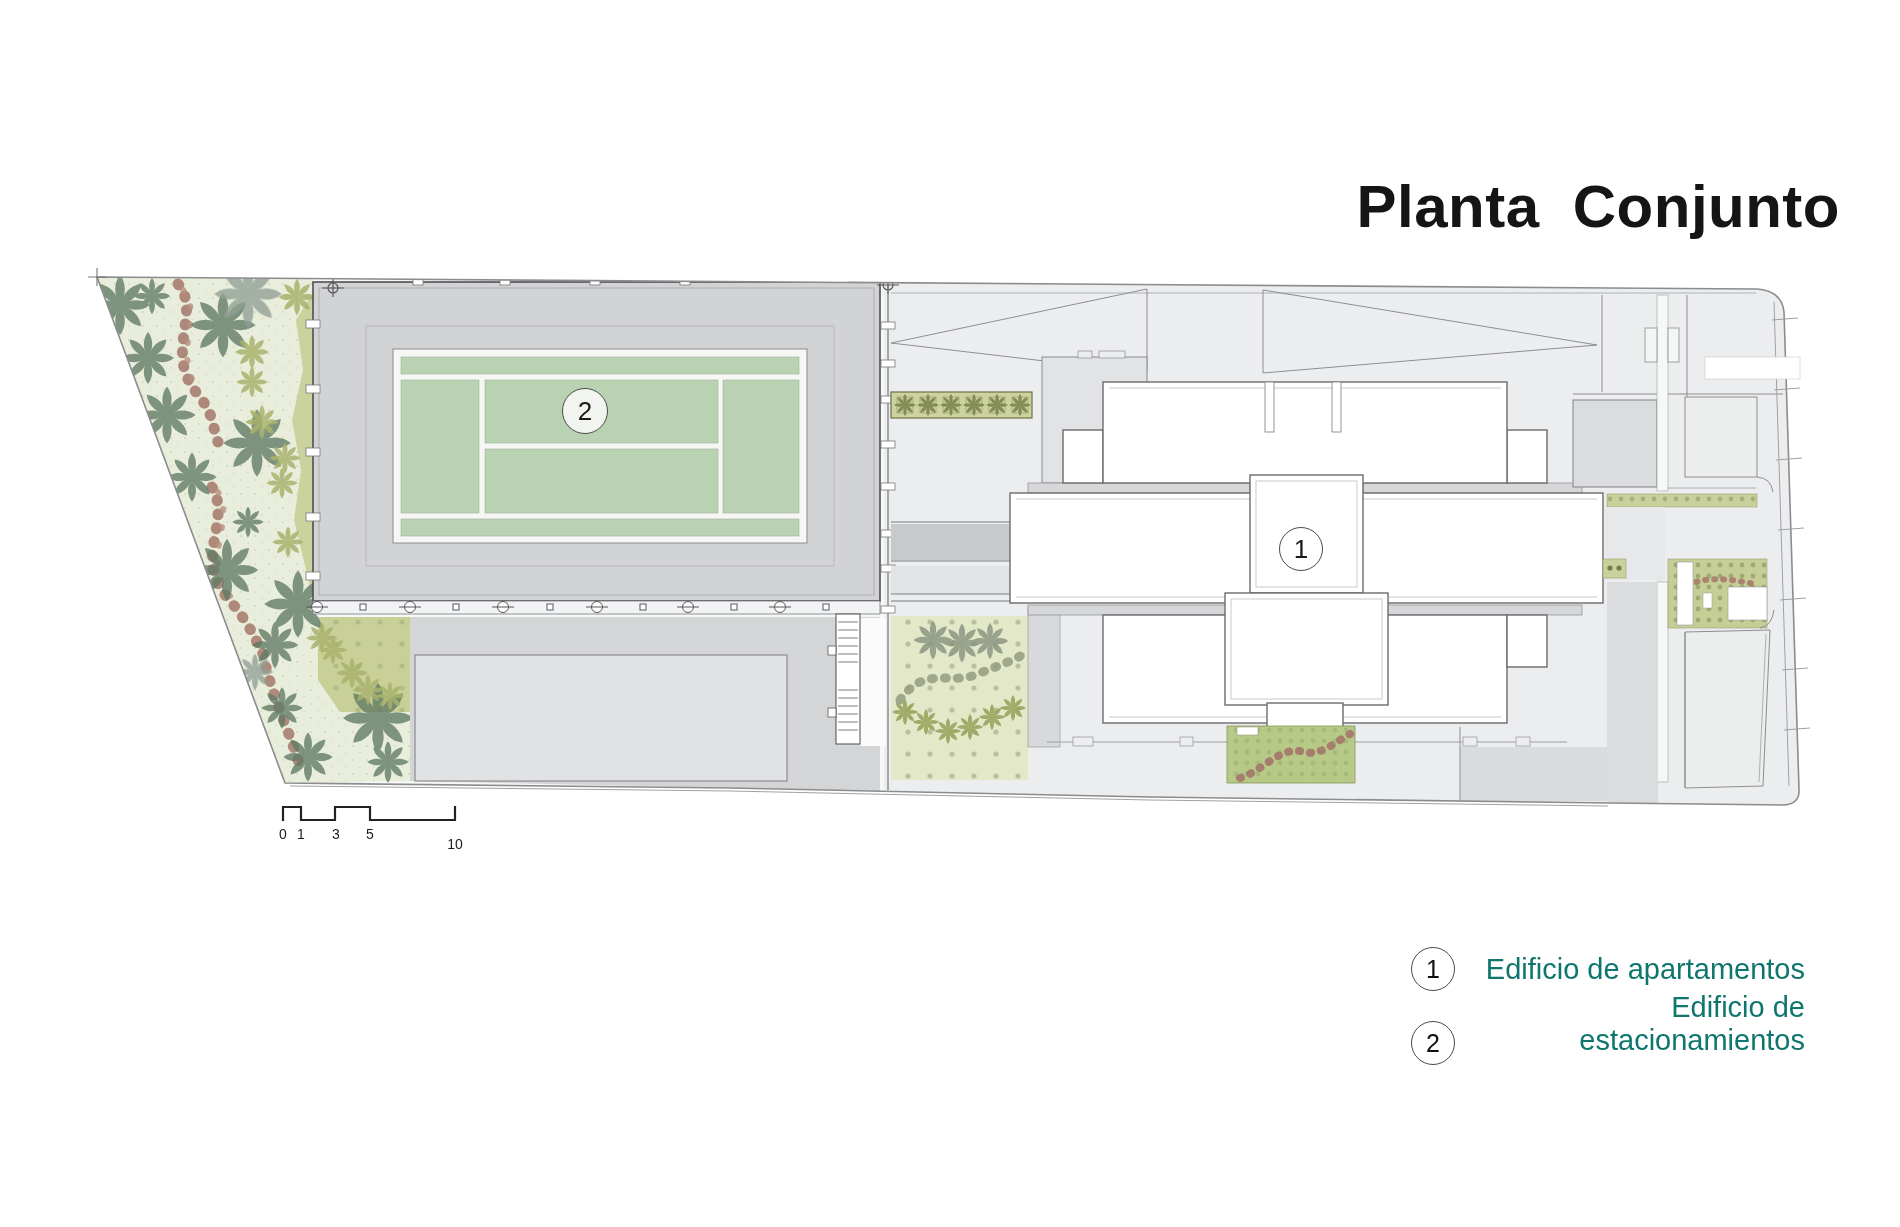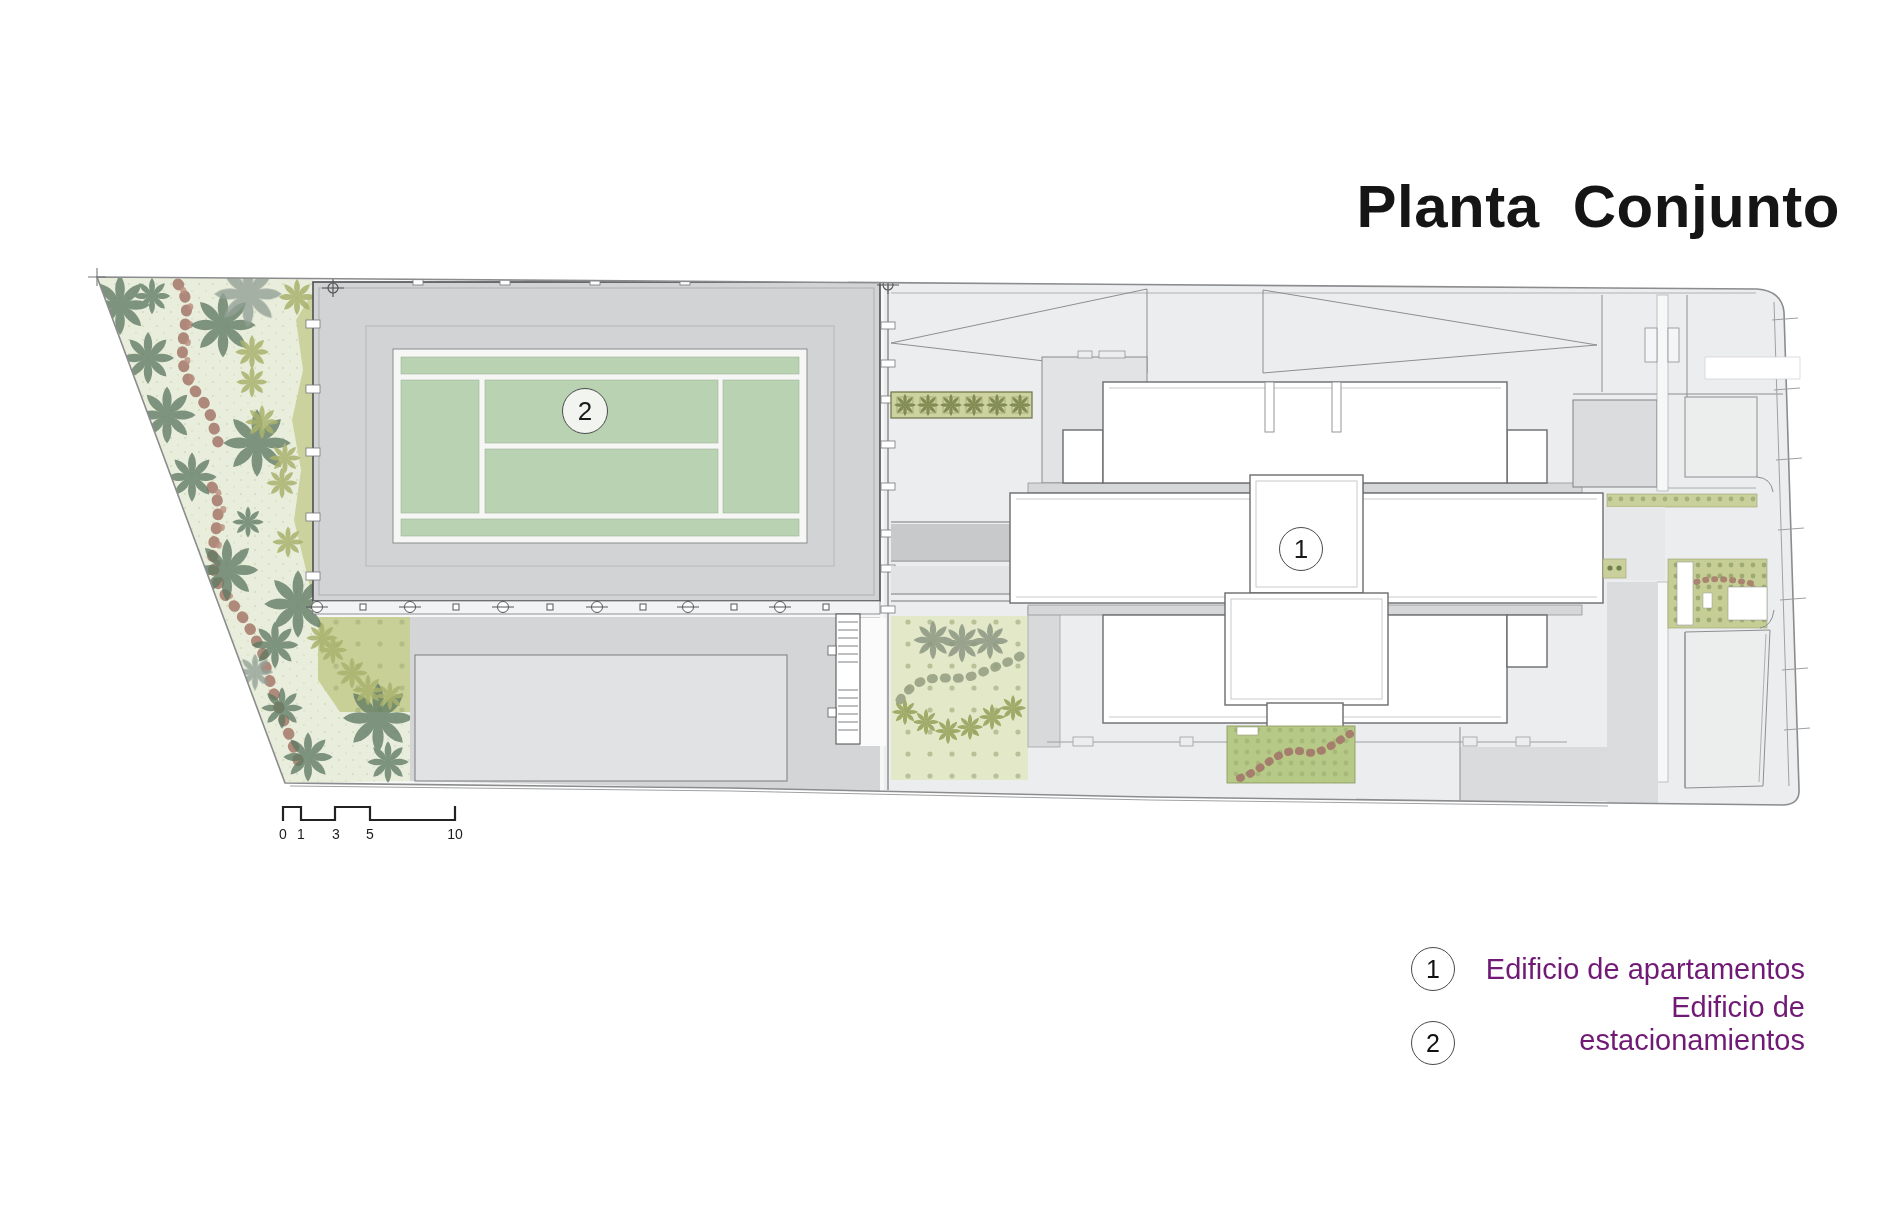--- a/index.html
+++ b/index.html
@@ -7,21 +7,21 @@
   .plan-svg{position:absolute;left:0;top:0;width:1900px;height:1227px;}
   .page-title{position:absolute;left:1150px;top:144px;width:690px;text-align:right;
     font-size:60px;font-weight:700;color:#151515;word-spacing:16px;letter-spacing:.5px;margin-top:28px;}
   .bubble{position:absolute;border:1.6px solid #4a4a4c;border-radius:50%;background:#f2f5ef;
     display:flex;align-items:center;justify-content:center;font-size:26px;color:#1a1a1a;}
   .bubble.b1{left:1279px;top:527px;width:42px;height:42px;background:#ffffff;}
   .bubble.b2{left:562px;top:388px;width:44px;height:44px;}
   .legend-row{position:absolute;display:flex;align-items:center;}
   .legend-row .circle{width:42px;height:42px;border:1.5px solid #4a4a4c;border-radius:50%;
     background:#fff;display:flex;align-items:center;justify-content:center;font-size:25px;color:#111;}
-  .legend-label{position:absolute;width:360px;text-align:right;font-size:29px;color:#701a75;}
+  .legend-label{position:absolute;width:360px;text-align:right;font-size:29px;color:#0f766e;}
   .scale-num{position:absolute;transform:translateX(-50%);font-size:14px;color:#1c1c1c;top:826px;}
 </style>
 </head>
 <body>
 
 <svg class="plan-svg" viewBox="0 0 1900 1227">
   <defs>
     <g id="palm">
       <g>
         <path d="M0,0 C4,-7 6,-15 2,-23 L0,-26 L-2,-23 C-6,-15 -4,-7 0,0Z"></path>
@@ -418,13 +418,13 @@
 
 <div class="legend-row" style="left:1411px;top:1021px;">
   <div class="circle">2</div>
 </div>
 <div class="legend-label" style="left:1445px;top:991px;">Edificio de estacionamientos</div>
 
 <div class="scale-num" style="left:283px;">0</div>
 <div class="scale-num" style="left:301px;">1</div>
 <div class="scale-num" style="left:336px;">3</div>
 <div class="scale-num" style="left:370px;">5</div>
-<div class="scale-num" style="left:455px;">10</div>
+<div class="scale-num" style="left:455px;margin-top:10px;">10</div>
 
 </body></html>

